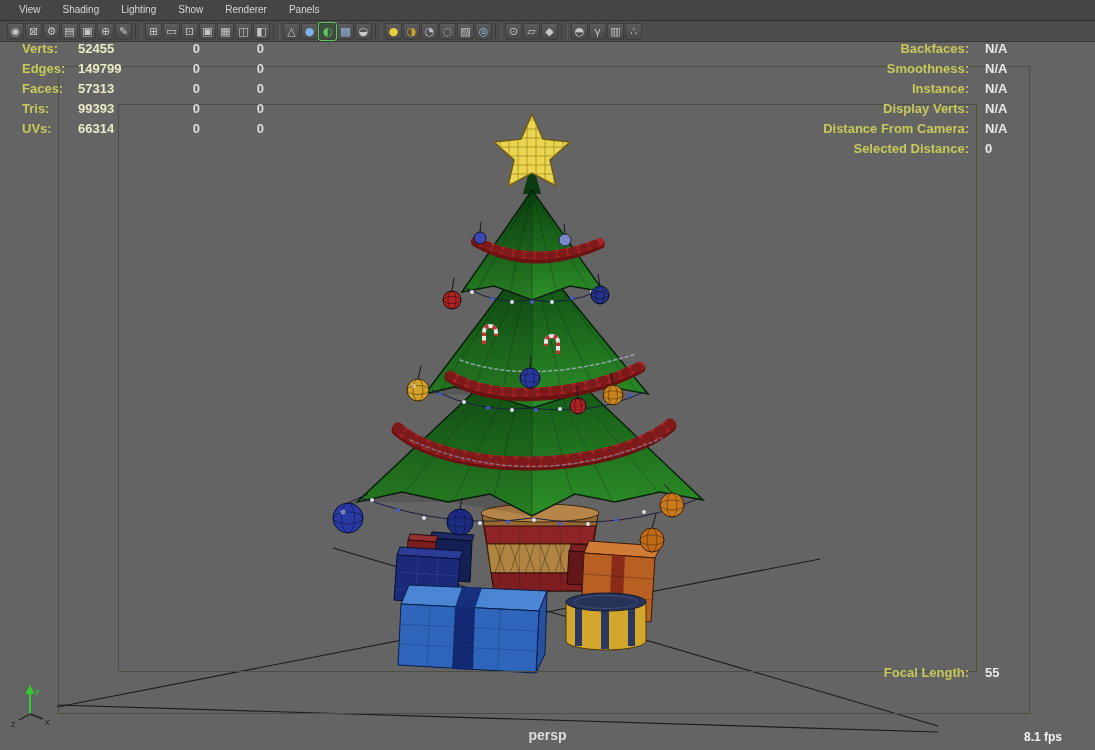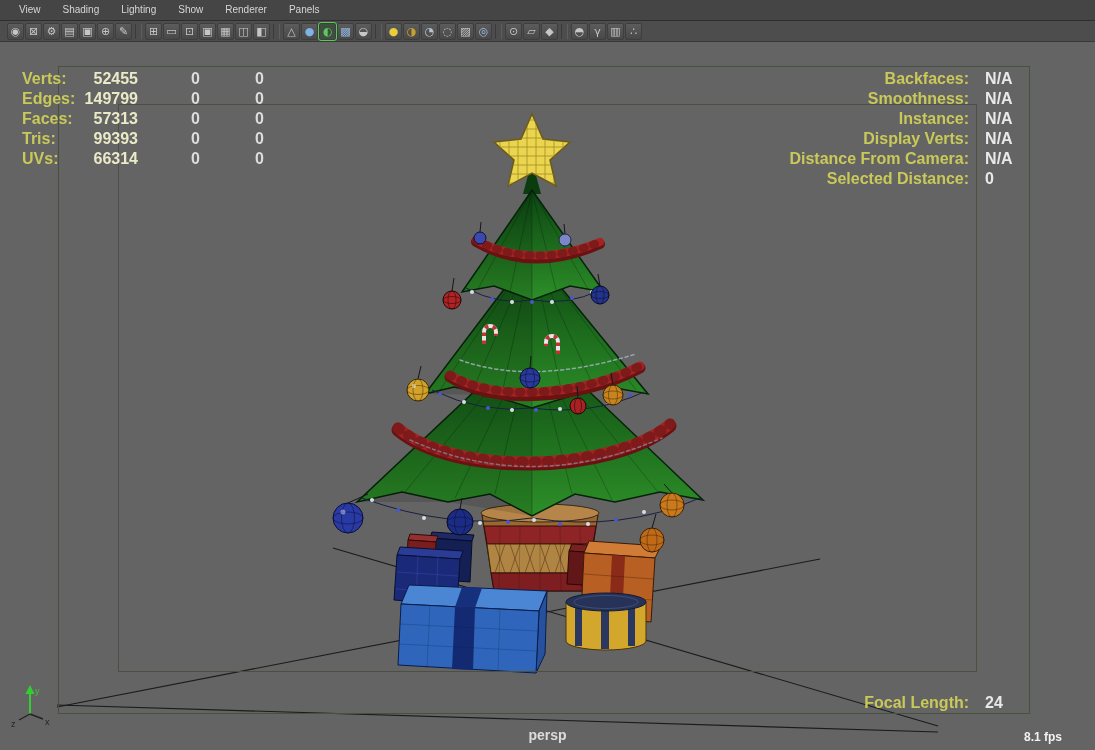--- a/index.html
+++ b/index.html
@@ -31,25 +31,25 @@
     box-sizing:border-box;cursor:default;
   }
   .ticon.active{outline:1px solid #55cc55;background:#3d4f3d;}
   
   .viewport{position:absolute;top:42px;left:0;right:0;bottom:0;background:#646464;}
   .viewport svg{position:absolute;left:0;top:0;}
   .gate{position:absolute;pointer-events:none;}
   .outer-gate{left:58px;top:24px;width:970px;height:646px;border:1px solid #44523f;}
   .inner-gate{left:118px;top:62px;width:857px;height:566px;border:1px solid #4c4f44;}
   
-  .hud{position:absolute;font-size:16px;font-weight:bold;pointer-events:none;margin-top:31px;}
+  .hud{position:absolute;font-size:13px;font-weight:bold;pointer-events:none;}
   .hud-row{height:20px;display:flex;align-items:center;white-space:nowrap;}
   .hud-left{left:22px;top:-4px;}
   .hud-left .hl{width:56px;color:#c9c95a;}
-  .hud-left .hv1{width:60px;text-align:right;color:#eaeac6;}
+  .hud-left .hv1{width:60px;text-align:left;color:#eaeac6;}
   .hud-left .hv2{width:62px;text-align:right;color:#dcdcdc;}
   .hud-left .hv3{width:64px;text-align:right;color:#dcdcdc;}
   .hud-right{left:760px;top:-4px;width:334px;}
   .hud-right .hr-l,.hud-br .hr-l{width:215px;text-align:right;color:#c9c95a;}
   .hud-right .hr-v,.hud-br .hr-v{width:112px;margin-left:16px;color:#e8e8e8;}
   .hud-br{left:760px;top:620px;width:334px;}
   .persp-label{position:absolute;bottom:7px;left:0;right:0;text-align:center;
     color:#dcdcdc;font-size:14px;font-weight:bold;pointer-events:none;}
   .fps-label{position:absolute;right:33px;bottom:6px;color:#f2f2f2;font-size:12px;
     font-weight:bold;pointer-events:none;}
@@ -539,20 +539,20 @@
         <span class="hr-l">Selected Distance:</span>
         <span class="hr-v">0</span>
       </div>
     </div>
 
   <div class="hud hud-br">
 
 
       <div class="hud-row">
         <span class="hr-l">Focal Length:</span>
-        <span class="hr-v">24</span>
+        <span class="hr-v">55</span>
       </div>
 
     </div>
 
   <div class="persp-label">persp</div>
   <div class="fps-label">8.1 fps</div>
 </div>
 
 </body></html>

